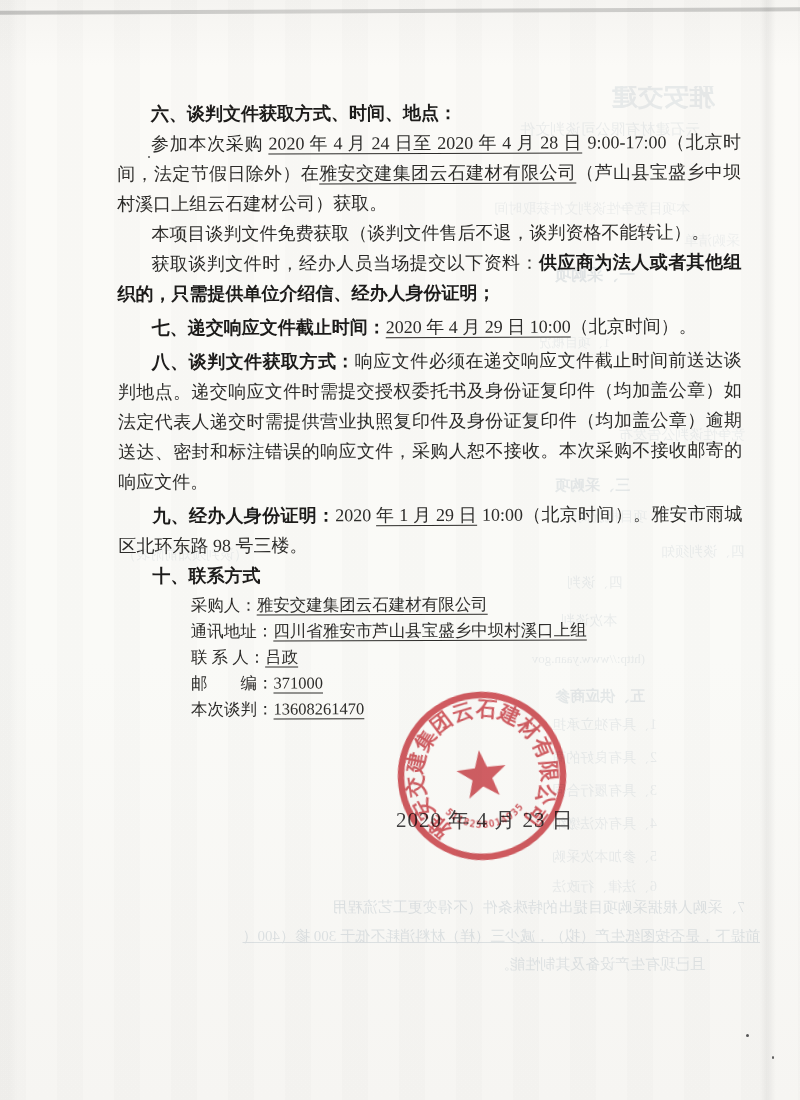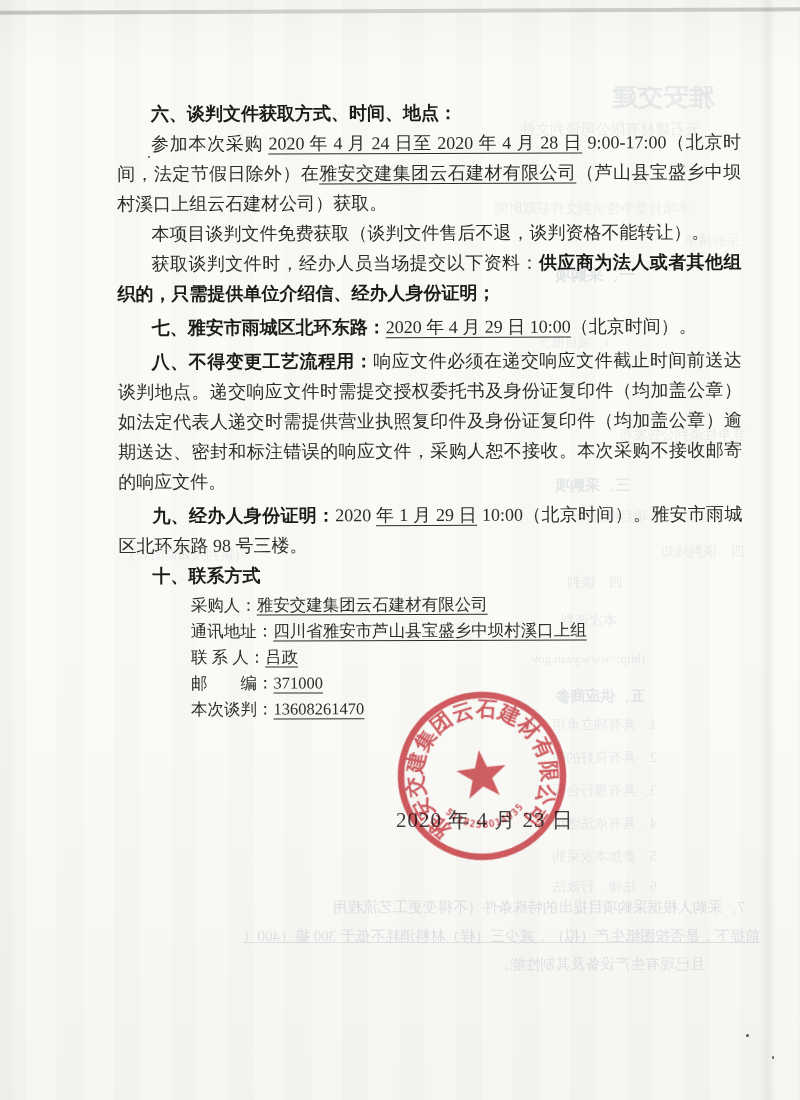--- a/index.html
+++ b/index.html
@@ -99,23 +99,23 @@
 <div class="content">
 
   <p class="heading">六、谈判文件获取方式、时间、地点：</p>
 
   <p class="para"><span>参加本次采购 </span><span class="u">2020 年 4 月 24 日至 2020 年 4 月 28 日</span><span> 9:00-17:00（北京时间，法定节假日除外）在</span><span class="u">雅安交建集团云石建材有限公司</span><span>（芦山县宝盛乡中坝村溪口上组云石建材公司）获取。</span></p>
 
   <p class="para">本项目谈判文件免费获取（谈判文件售后不退，谈判资格不能转让）。</p>
 
   <p class="para"><span>获取谈判文件时，经办人员当场提交以下资料：</span><span class="h">供应商为法人或者其他组织的，只需提供单位介绍信、经办人身份证明；</span></p>
 
-  <p class="para" style="margin-top:4px;"><span class="h">七、雅安市雨城区北环东路：</span><span class="u">2020 年 4 月 29 日 10:00</span><span>（北京时间）。</span></p>
+  <p class="para" style="margin-top:4px;"><span class="h">七、递交响应文件截止时间：</span><span class="u">2020 年 4 月 29 日 10:00</span><span>（北京时间）。</span></p>
 
-  <p class="para" style="margin-top:4px;"><span class="h">八、不得变更工艺流程用：</span><span>响应文件必须在递交响应文件截止时间前送达谈判地点。递交响应文件时需提交授权委托书及身份证复印件（均加盖公章）如法定代表人递交时需提供营业执照复印件及身份证复印件（均加盖公章）逾期送达、密封和标注错误的响应文件，采购人恕不接收。本次采购不接收邮寄的响应文件。</span></p>
+  <p class="para" style="margin-top:4px;"><span class="h">八、谈判文件获取方式：</span><span>响应文件必须在递交响应文件截止时间前送达谈判地点。递交响应文件时需提交授权委托书及身份证复印件（均加盖公章）如法定代表人递交时需提供营业执照复印件及身份证复印件（均加盖公章）逾期送达、密封和标注错误的响应文件，采购人恕不接收。本次采购不接收邮寄的响应文件。</span></p>
 
   <p class="para" style="margin-top:4px;"><span class="h">九、经办人身份证明：</span><span>2020 </span><span class="u">年 1 月 29 日</span><span> 10:00（北京时间）。雅安市雨城区北环东路 98 号三楼。</span></p>
 
   <p class="heading">十、联系方式</p>
 
   <div class="contact-block">
     <div class="contact-row"><span>采购人：</span><span class="u">雅安交建集团云石建材有限公司</span></div>
     <div class="contact-row"><span>通讯地址：</span><span class="u">四川省雅安市芦山县宝盛乡中坝村溪口上组</span></div>
     <div class="contact-row"><span>联 系 人：</span><span class="u">吕政</span></div>
     <div class="contact-row"><span>邮　　编：</span><span class="u">371000</span></div>

